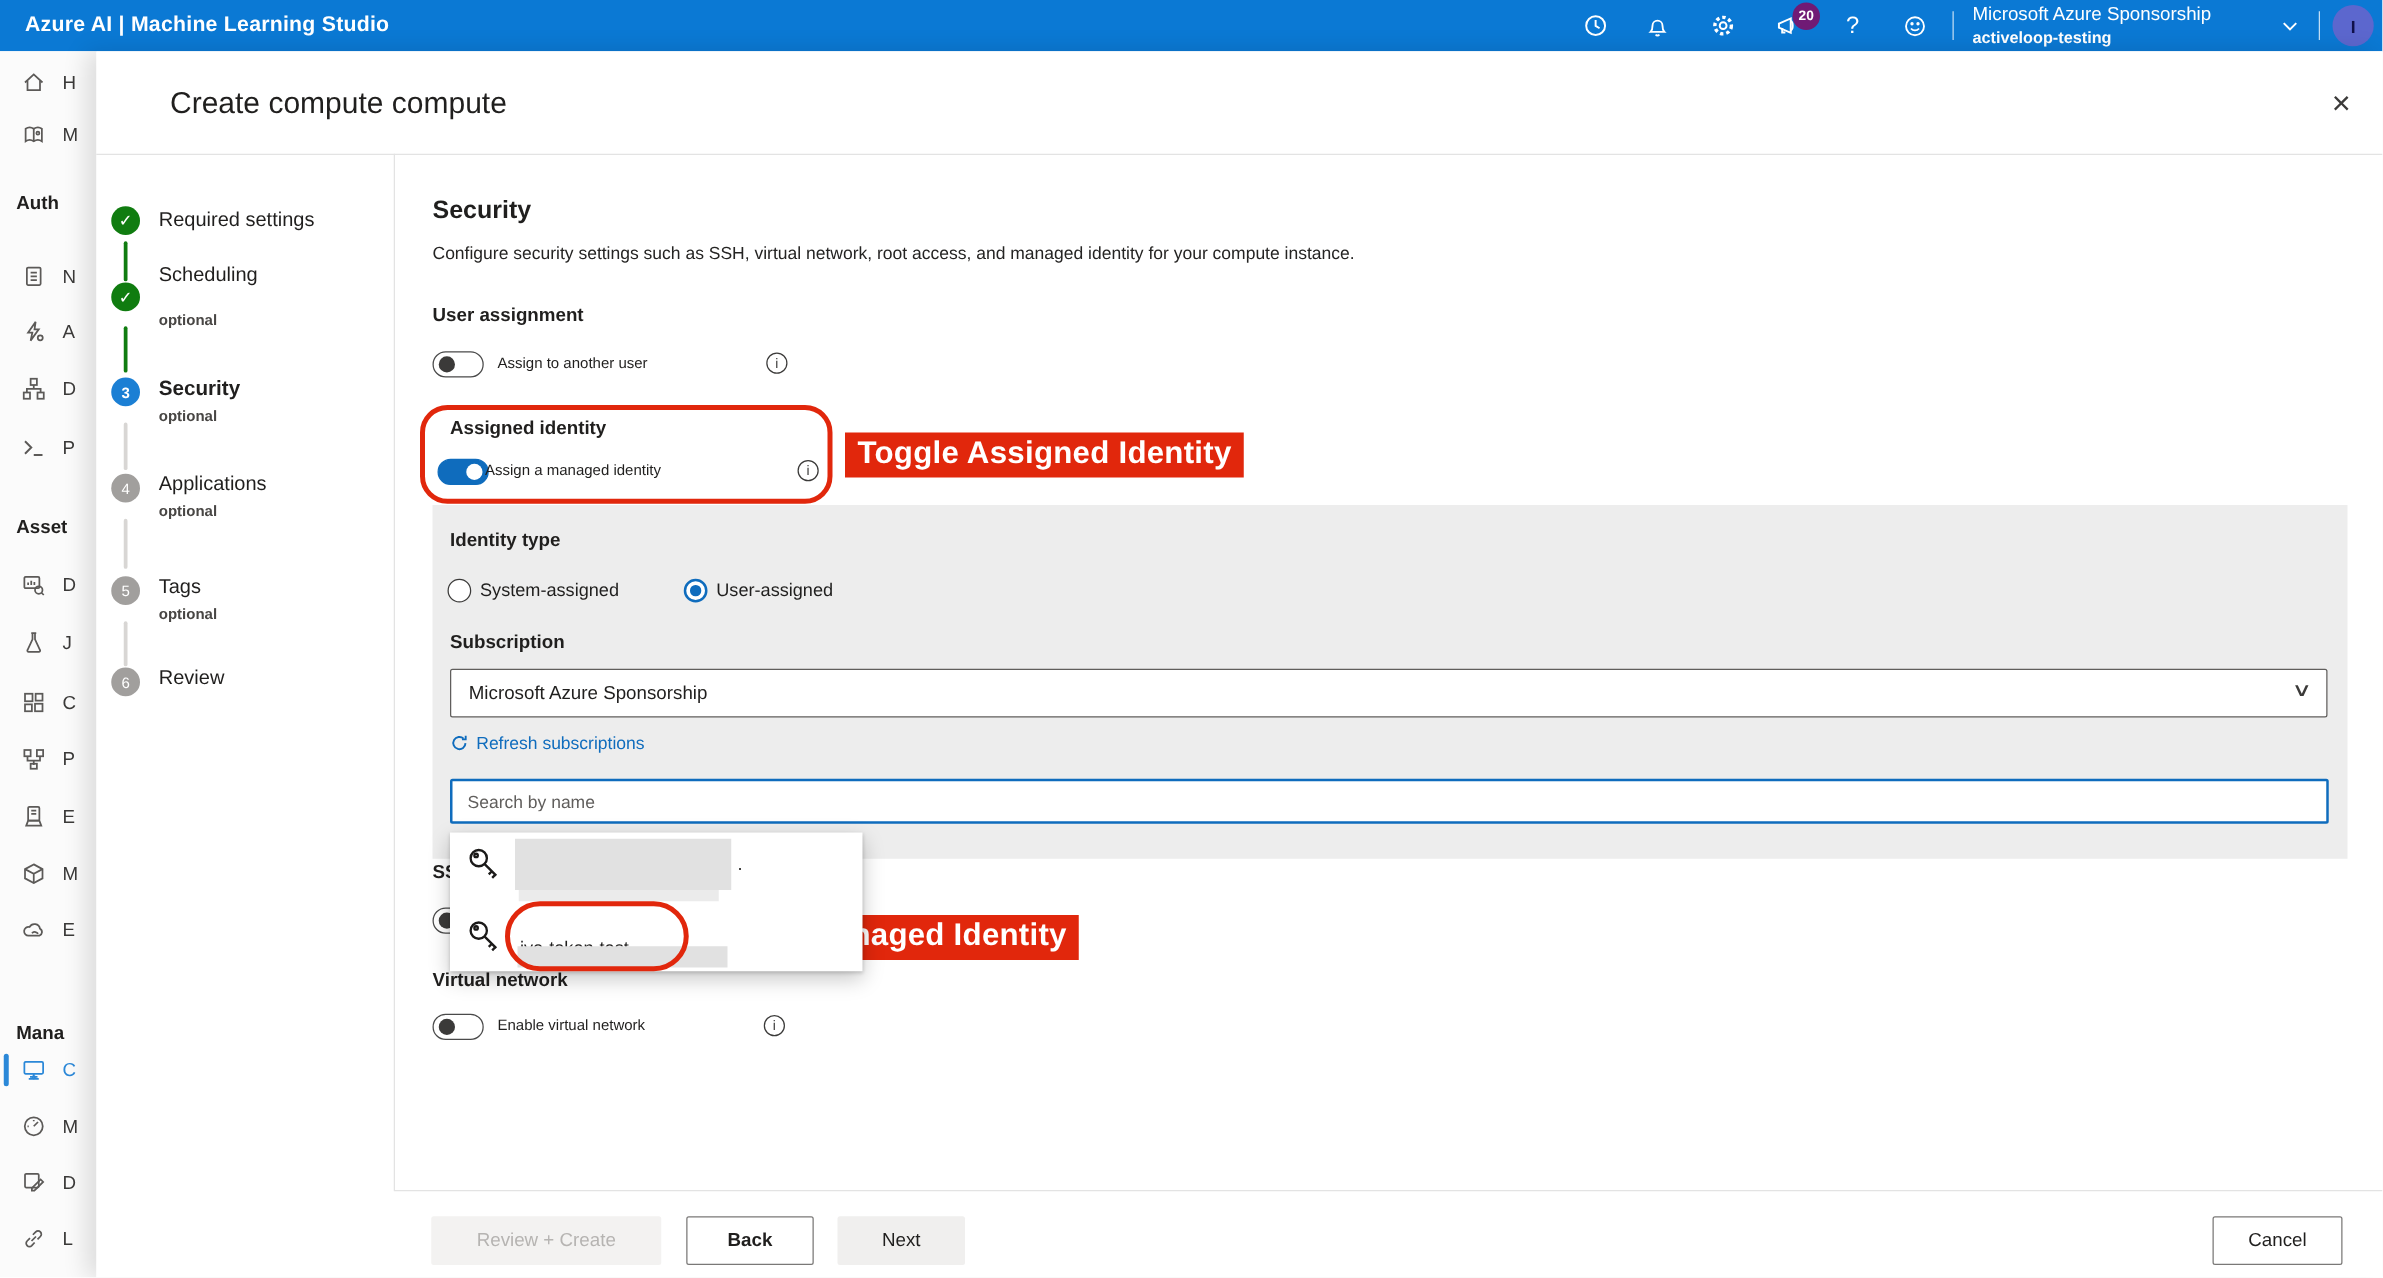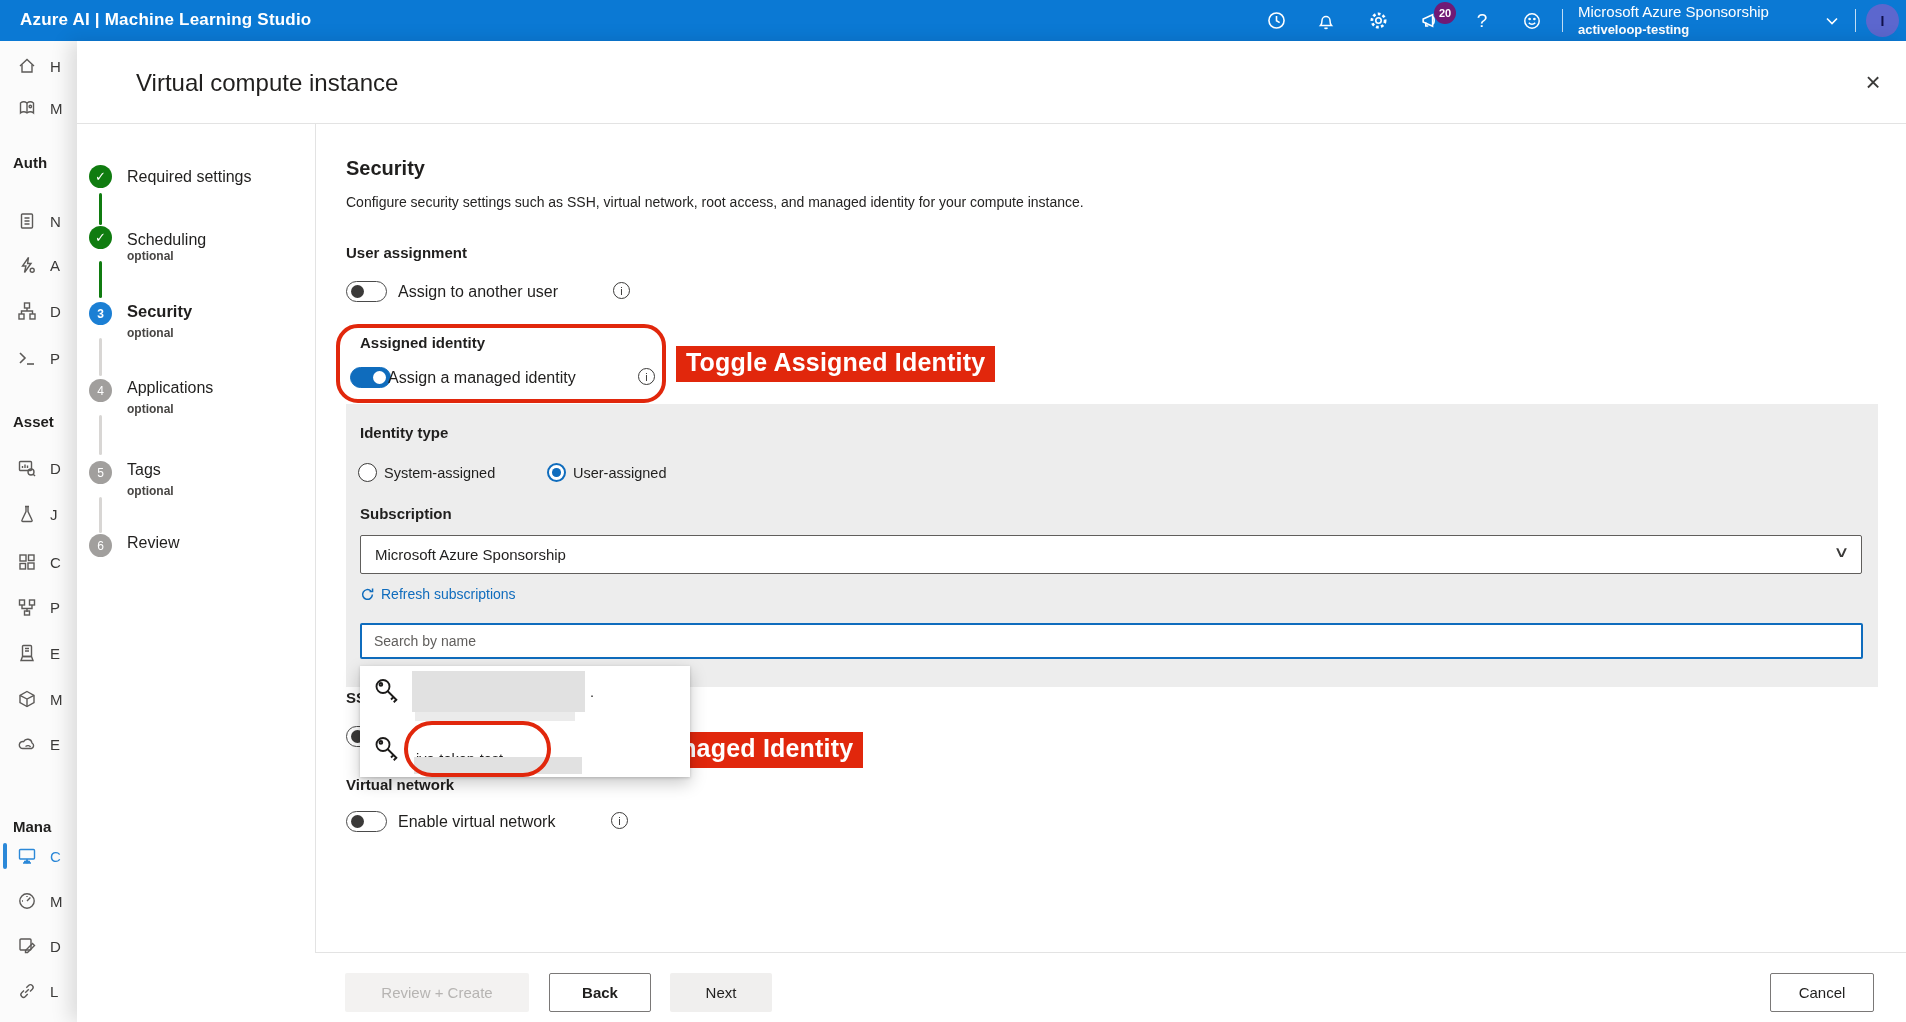--- a/index.html
+++ b/index.html
@@ -59,21 +59,21 @@
 
   
   .h-sec{position:absolute;font-size:20px;font-weight:700}
   .lbl{position:absolute;font-size:15px;font-weight:700}
   .body-txt{position:absolute;font-size:14px;color:#252423}
   .toggle{position:absolute;width:41px;height:21px;border-radius:11px}
   .toggle.off{background:#fff;border:1px solid #4a4a4a}
   .toggle.off::after{content:"";position:absolute;left:4px;top:3px;width:13px;height:13px;border-radius:50%;background:#3b3a39}
   .toggle.on{background:var(--accent);border:1px solid var(--accent)}
   .toggle.on::after{content:"";position:absolute;right:4px;top:3px;width:13px;height:13px;border-radius:50%;background:#fff}
-  .tgl-lbl{position:absolute;font-size:16px;color:#201f1e;white-space:nowrap}
+  .tgl-lbl{position:absolute;font-size:12px;color:#201f1e;white-space:nowrap}
   .info{position:absolute;width:17px;height:17px;border:1px solid #3b3a39;border-radius:50%;color:#3b3a39;
     font-size:11px;display:flex;align-items:center;justify-content:center}
   .red-box{position:absolute;border:4px solid var(--red);border-radius:22px;background:transparent}
   .red-chip{position:absolute;background:var(--red);color:#fff;font-weight:700;font-size:25px;
     padding:2px 10px 5px 10px;white-space:nowrap;letter-spacing:.2px}
   .gray-panel{position:absolute;left:269px;top:363px;width:1532px;height:283px;background:var(--panel)}
   .radio{position:absolute;width:19px;height:19px;border-radius:50%;background:#fff}
   .radio.off{border:1.6px solid #3b3a39}
   .radio.on{border:2px solid var(--accent)}
   .radio.on::after{content:"";position:absolute;left:3.2px;top:3.2px;width:8.6px;height:8.6px;border-radius:50%;background:var(--accent)}
@@ -326,36 +326,36 @@
             <path d="M7 9.5l-2.3 2.3a2.6 2.6 0 0 0 3.7 3.7L10.7 13"></path>
             <path d="M13 10.5l2.3-2.3a2.6 2.6 0 0 0-3.7-3.7L9.3 6.8"></path>
           </svg>
         </span>
       <span class="letter">L</span>
     </div>
   </div>
 
   <div class="dialog">
 
-    <div class="dlg-title">Virtual compute instance</div>
+    <div class="dlg-title">Create compute compute</div>
     <div class="dlg-close">×</div>
     <div class="dlg-hline"></div>
     <div class="stepper-vline"></div>
 
     <div>
       <div class="step-circle done" style="top:124px">
           <span>✓</span>
         </div>
       <div class="step-label" style="top:127px">Required settings</div>
       <div class="connector green" style="top:152px;height:32px"></div>
 
       <div class="step-circle done" style="top:185px">
           <span>✓</span>
         </div>
-      <div class="step-label" style="top:190px">Scheduling</div>
+      <div class="step-label" style="top:171px">Scheduling</div>
       <div class="step-opt" style="top:208px">optional</div>
       <div class="connector green" style="top:220px;height:37px"></div>
 
       <div class="step-circle current" style="top:261px">3</div>
       <div class="step-label bold" style="top:261px">Security</div>
       <div class="step-opt" style="top:285px">optional</div>
       <div class="connector gray" style="top:297px;height:38px"></div>
 
       <div class="step-circle todo" style="top:338px">4</div>
       <div class="step-label" style="top:338px">Applications</div>

